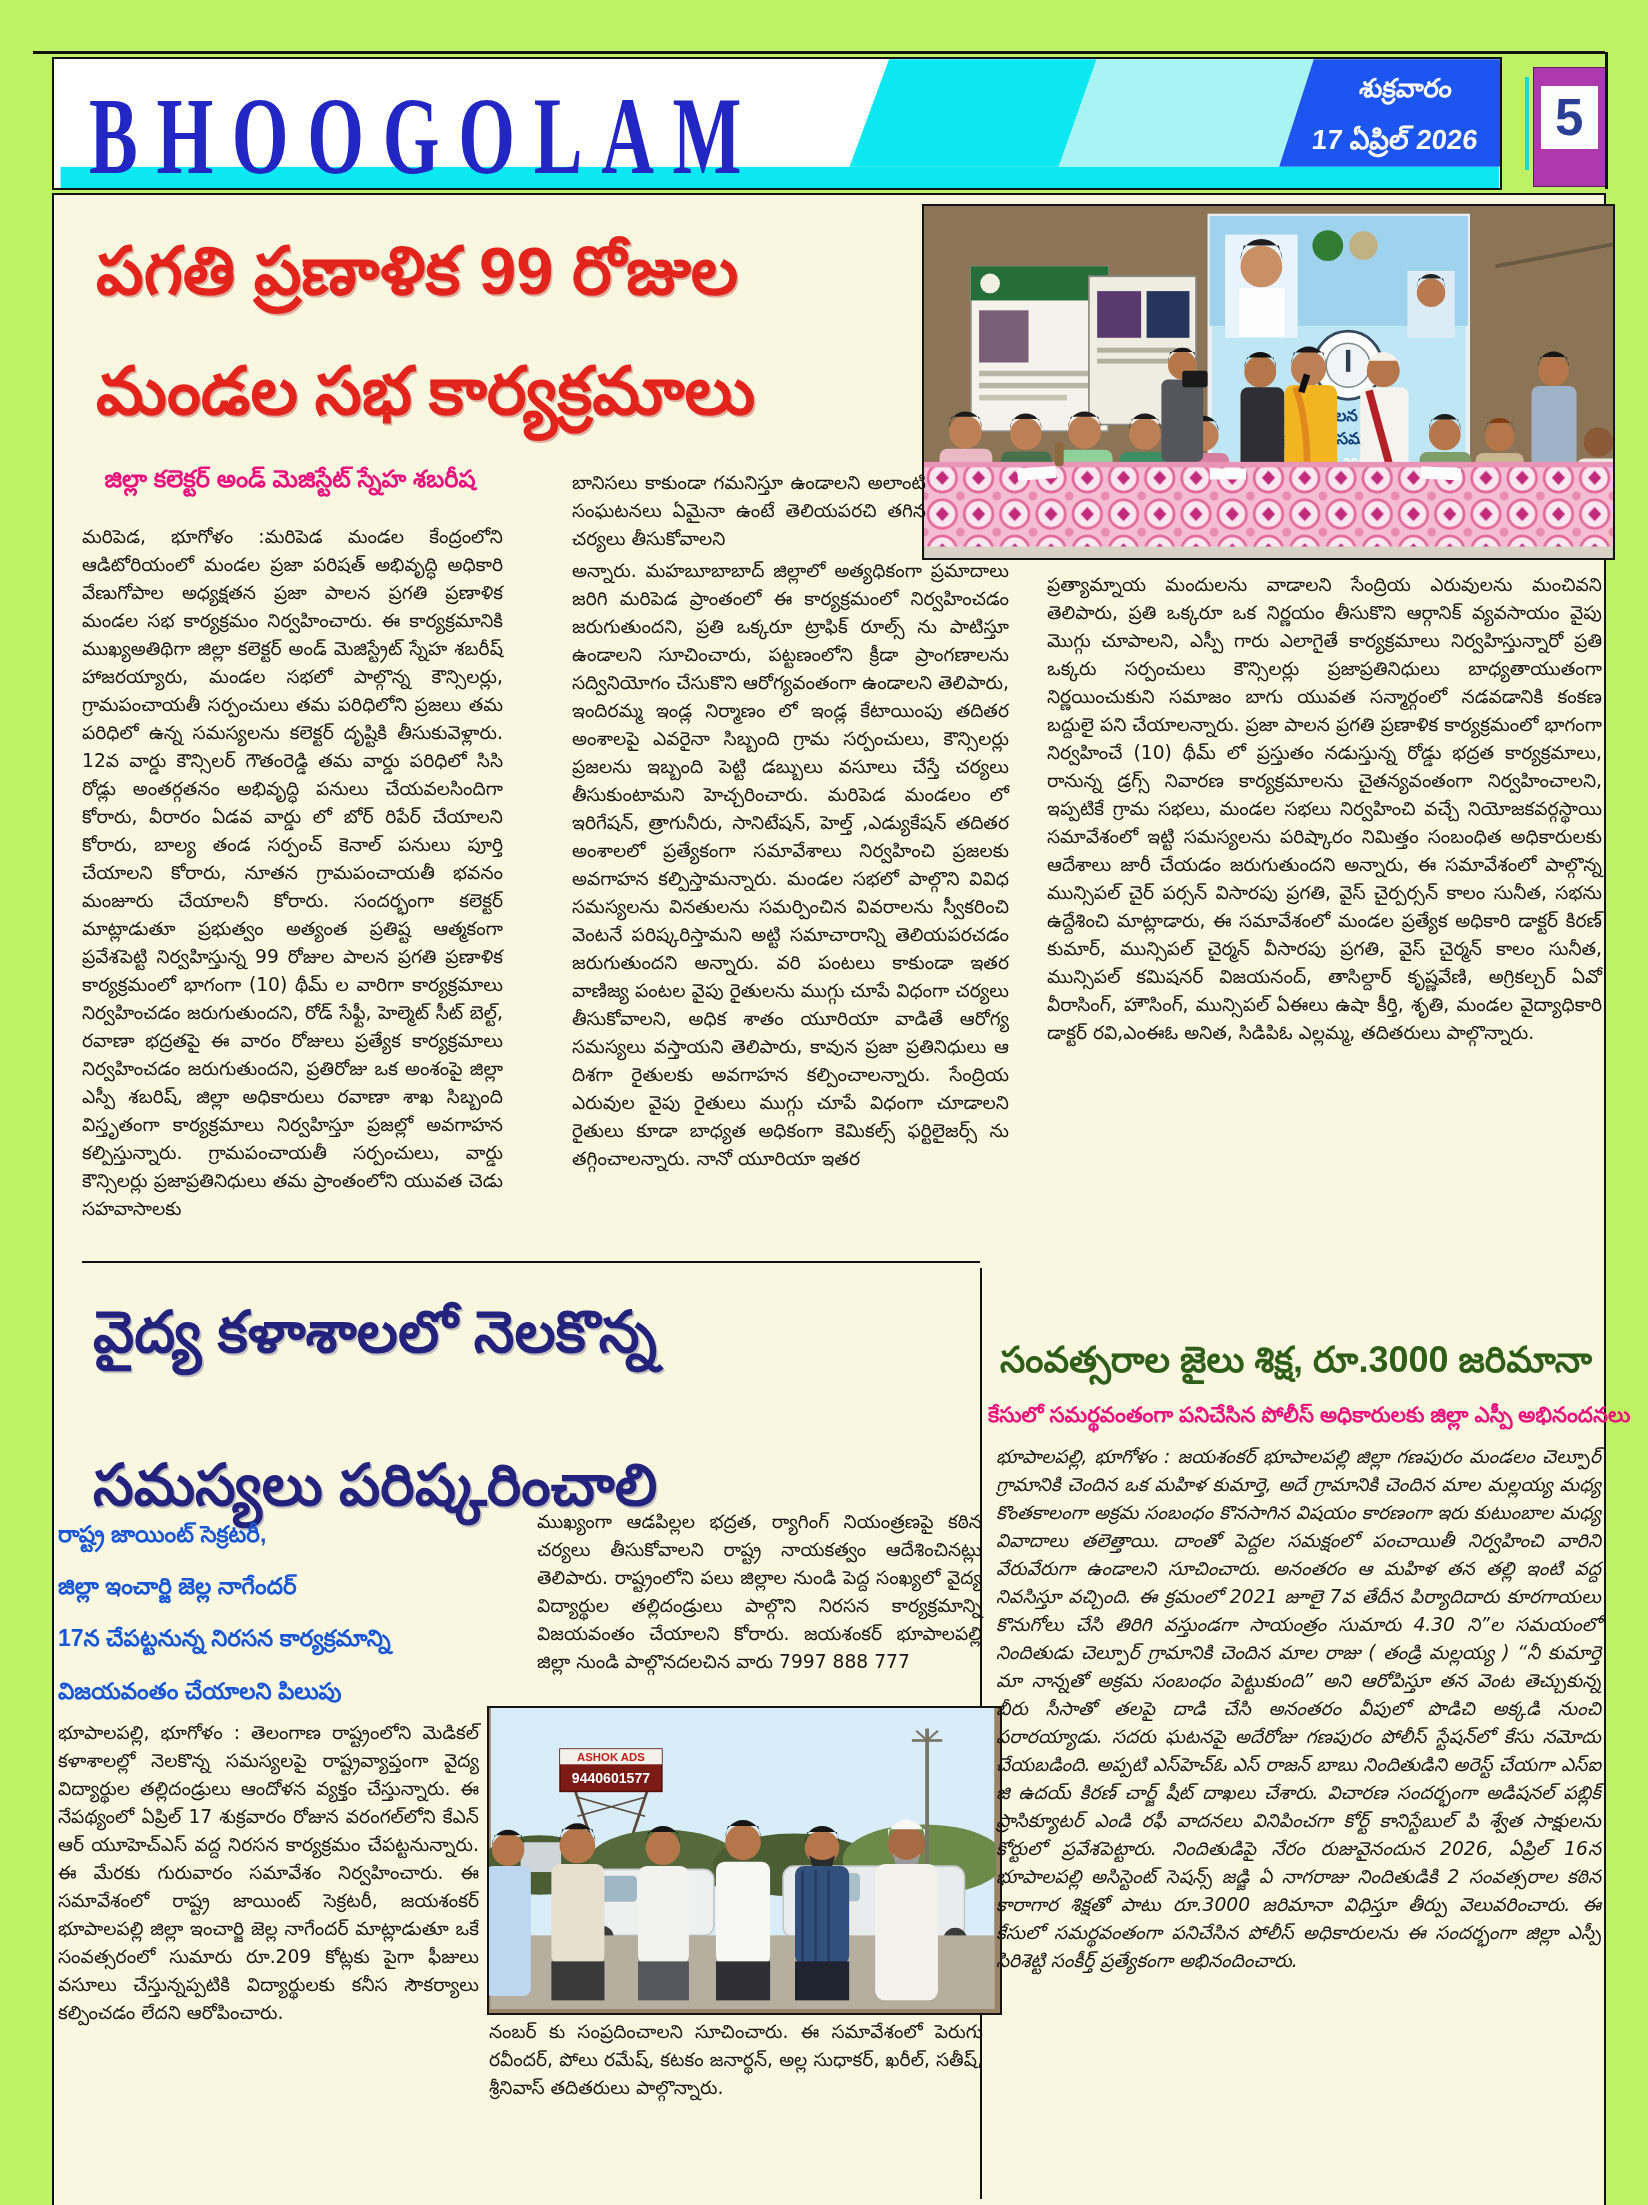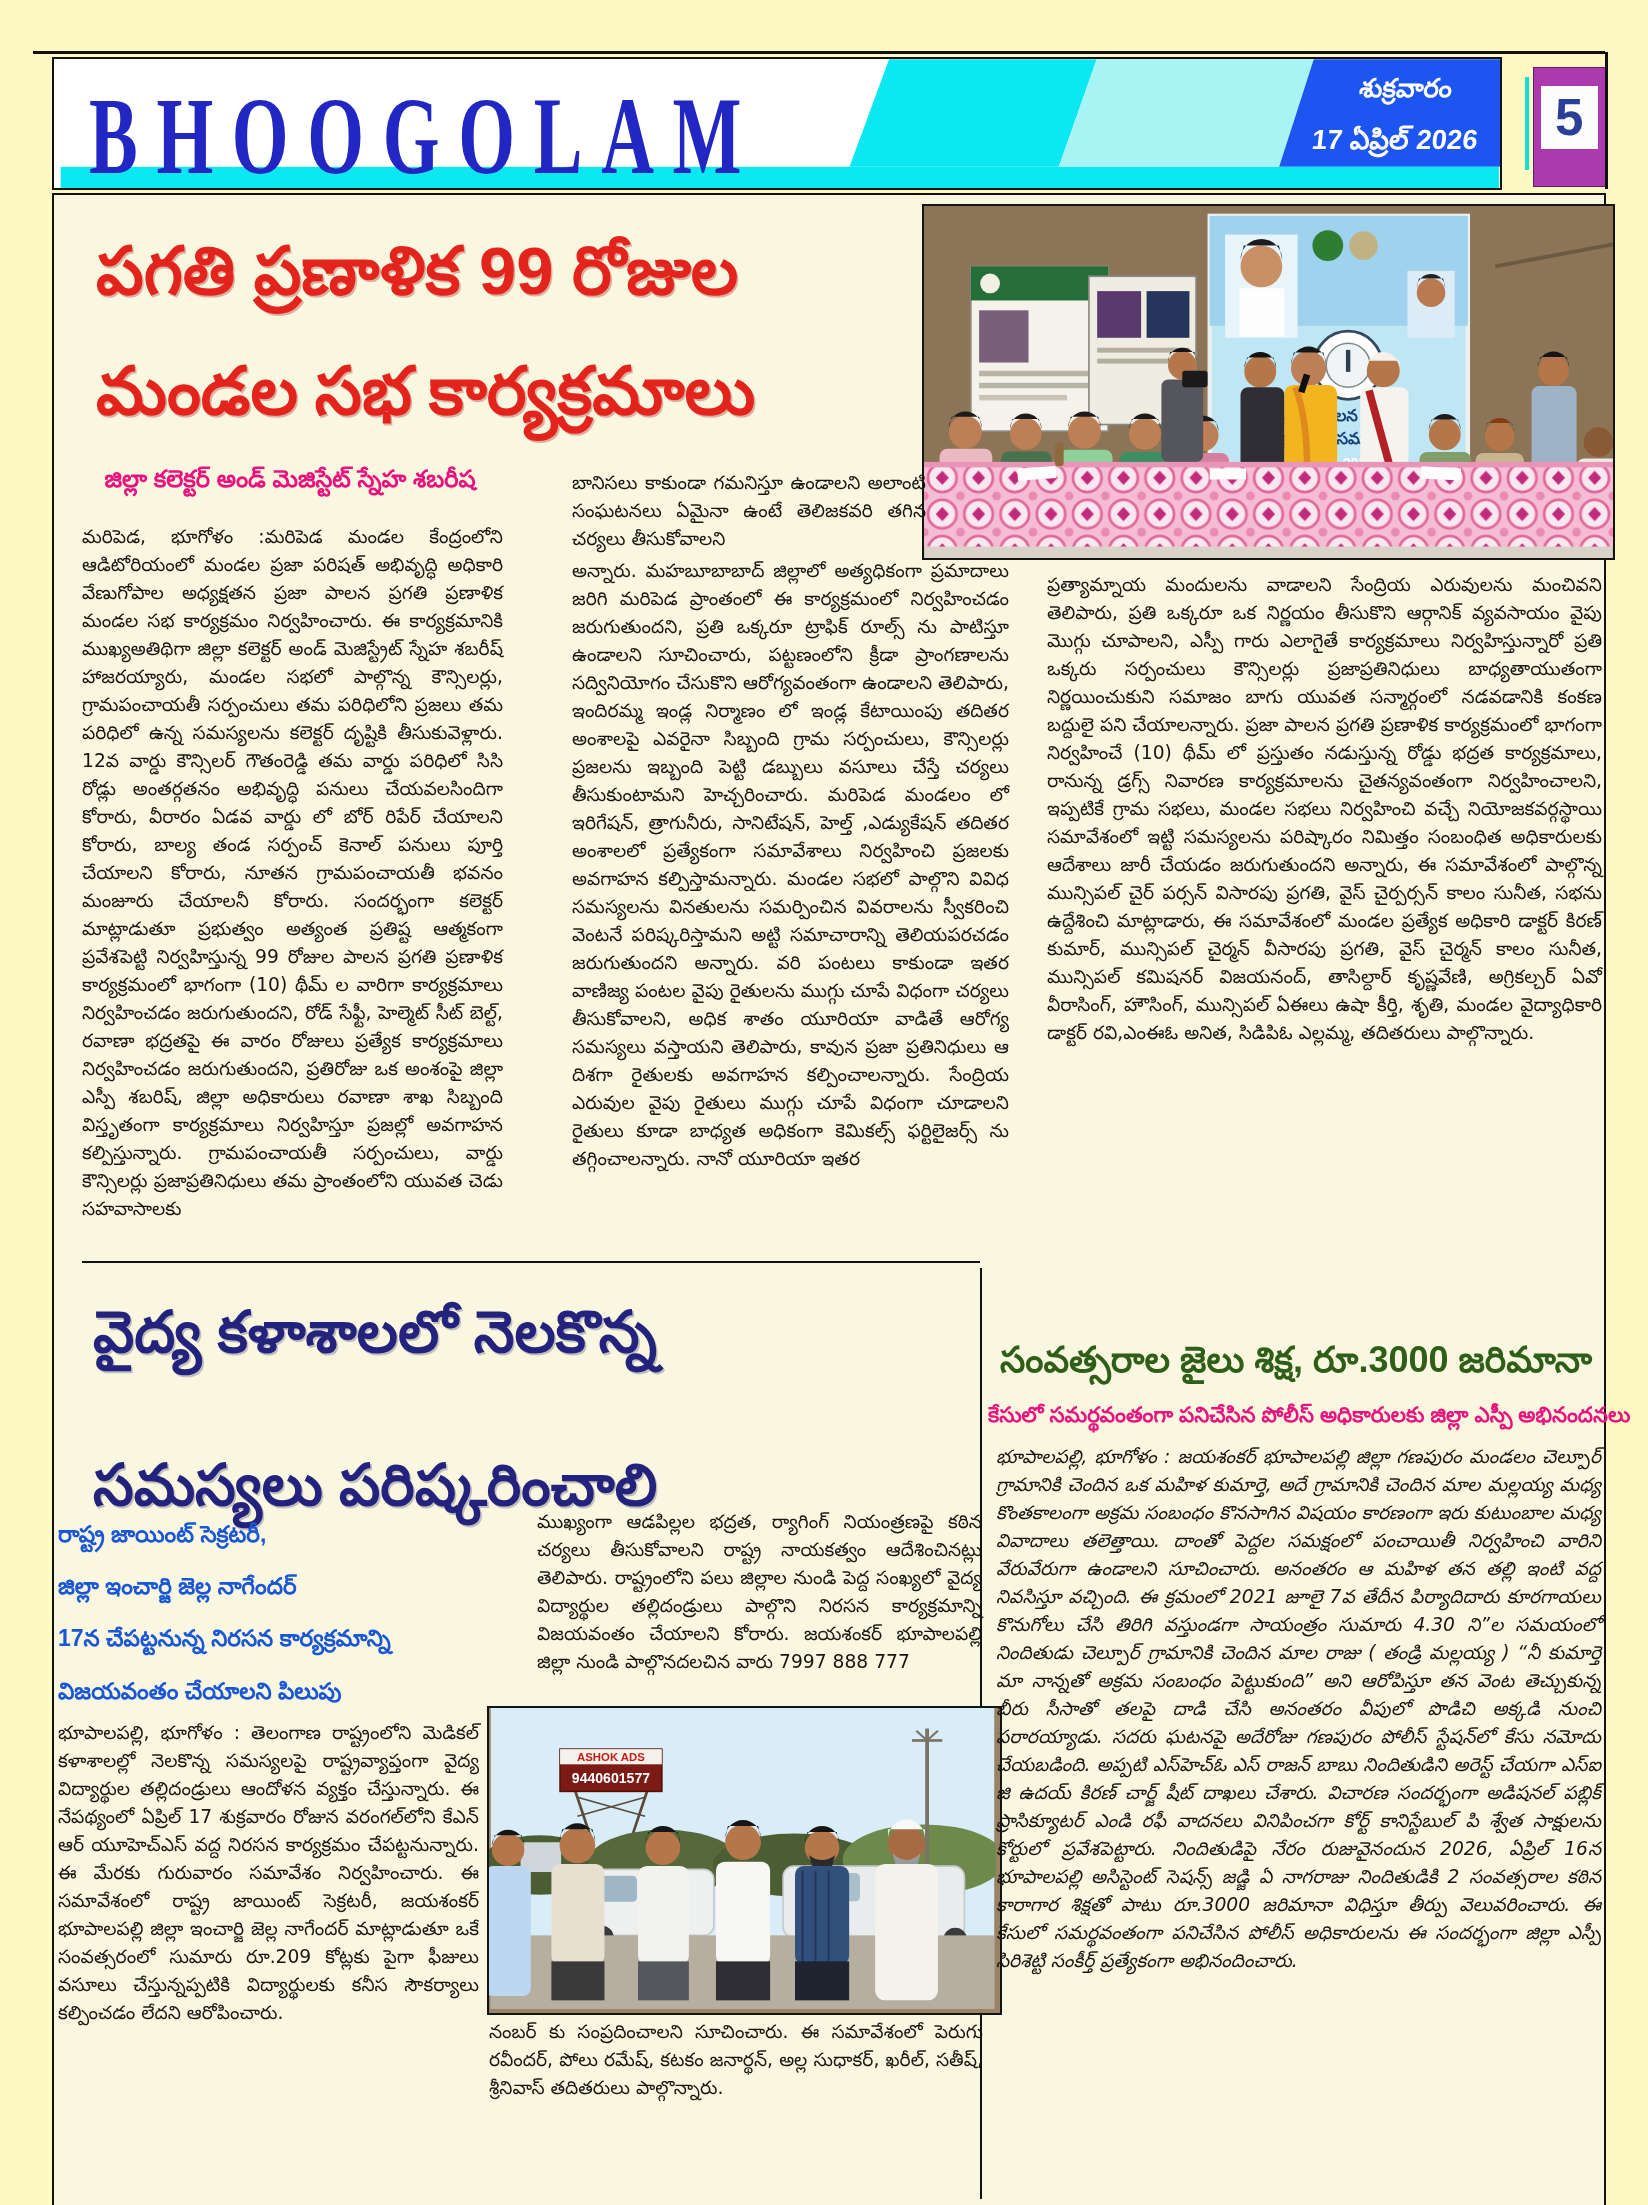--- a/index.html
+++ b/index.html
@@ -1,16 +1,16 @@
 <!DOCTYPE html>
 <html style="font-size:8.8px"><head>
 <meta charset="utf-8">
 <style>
   html,body{margin:0;padding:0;background:#ffffff;}
-  .page{position:relative;width:1648px;height:2205px;background:#fef9c3;
+  .page{position:relative;width:1648px;height:2205px;background:#bef264;
         font-family:"Liberation Sans",sans-serif;overflow:hidden;}
   .abs{position:absolute;}
 
   
   .topline{left:33px;top:51px;width:1572px;height:2.7px;background:#111;}
   .masthead{left:52px;top:57px;width:1446px;height:129px;background:#ffffff;
             border:2.2px solid #111;overflow:hidden;}
   .mast-title{left:35px;top:14.3px;width:797px;color:#2227C4;font-weight:bold;
               font-size:73px;letter-spacing:18.7px;transform:scaleY(1.52);
               transform-origin:top left;white-space:nowrap;
@@ -210,21 +210,21 @@
         <rect x="170" y="476" width="70" height="22" fill="#fdfdfd" transform="rotate(-4 205 487)"></rect>
         <rect x="520" y="478" width="66" height="20" fill="#fdfdfd"></rect>
         <rect x="905" y="476" width="72" height="22" fill="#fdfdfd" transform="rotate(3 941 487)"></rect>
         <rect x="238" y="430" width="16" height="44" rx="6" fill="#8d6b3f"></rect>
       </g>
     </svg>
   </div>
 
   <div class="abs byline">జిల్లా కలెక్టర్ అండ్ మెజిస్టేట్ స్నేహ శబరీష</div>
   <div class="abs btxt a1c1">మరిపెడ, భూగోళం :మరిపెడ మండల కేంద్రంలోని ఆడిటోరియంలో మండల ప్రజా పరిషత్ అభివృద్ధి అధికారి వేణుగోపాల అధ్యక్షతన ప్రజా పాలన ప్రగతి ప్రణాళిక మండల సభ కార్యక్రమం నిర్వహించారు. ఈ కార్యక్రమానికి ముఖ్యఅతిథిగా జిల్లా కలెక్టర్ అండ్ మెజిస్ట్రేట్ స్నేహ శబరీష్ హాజరయ్యారు, మండల సభలో పాల్గొన్న కౌన్సిలర్లు, గ్రామపంచాయతీ సర్పంచులు తమ పరిధిలోని ప్రజలు తమ పరిధిలో ఉన్న సమస్యలను కలెక్టర్ దృష్టికి తీసుకువెళ్లారు. 12వ వార్డు కౌన్సిలర్ గౌతంరెడ్డి తమ వార్డు పరిధిలో సిసి రోడ్లు అంతర్గతనం అభివృద్ధి పనులు చేయవలసిందిగా కోరారు, వీరారం ఏడవ వార్డు లో బోర్ రిపేర్ చేయాలని కోరారు, బాల్య తండ సర్పంచ్ కెనాల్ పనులు పూర్తి చేయాలని కోరారు, నూతన గ్రామపంచాయతీ భవనం మంజూరు చేయాలనీ కోరారు. సందర్భంగా కలెక్టర్ మాట్లాడుతూ ప్రభుత్వం అత్యంత ప్రతిష్ట ఆత్మకంగా ప్రవేశపెట్టి నిర్వహిస్తున్న 99 రోజుల పాలన ప్రగతి ప్రణాళిక కార్యక్రమంలో భాగంగా (10) థీమ్ ల వారిగా కార్యక్రమాలు నిర్వహించడం జరుగుతుందని, రోడ్ సేఫ్టీ, హెల్మెట్ సీట్ బెల్ట్, రవాణా భద్రతపై ఈ వారం రోజులు ప్రత్యేక కార్యక్రమాలు నిర్వహించడం జరుగుతుందని, ప్రతిరోజు ఒక అంశంపై జిల్లా ఎస్పీ శబరిష్, జిల్లా అధికారులు రవాణా శాఖ సిబ్బంది విస్తృతంగా కార్యక్రమాలు నిర్వహిస్తూ ప్రజల్లో అవగాహన కల్పిస్తున్నారు. గ్రామపంచాయతీ సర్పంచులు, వార్డు కౌన్సిలర్లు ప్రజాప్రతినిధులు తమ ప్రాంతంలోని యువత చెడు సహవాసాలకు</div>
-  <div class="abs btxt a1c2t">బానిసలు కాకుండా గమనిస్తూ ఉండాలని అలాంటి సంఘటనలు ఏమైనా ఉంటే తెలిజకవరి తగిన చర్యలు తీసుకోవాలని</div>
+  <div class="abs btxt a1c2t">బానిసలు కాకుండా గమనిస్తూ ఉండాలని అలాంటి సంఘటనలు ఏమైనా ఉంటే తెలియపరచి తగిన చర్యలు తీసుకోవాలని</div>
   <div class="abs btxt a1c2">అన్నారు. మహబూబాబాద్ జిల్లాలో అత్యధికంగా ప్రమాదాలు జరిగి మరిపెడ ప్రాంతంలో ఈ కార్యక్రమంలో నిర్వహించడం జరుగుతుందని, ప్రతి ఒక్కరూ ట్రాఫిక్ రూల్స్ ను పాటిస్తూ ఉండాలని సూచించారు, పట్టణంలోని క్రీడా ప్రాంగణాలను సద్వినియోగం చేసుకొని ఆరోగ్యవంతంగా ఉండాలని తెలిపారు, ఇందిరమ్మ ఇండ్ల నిర్మాణం లో ఇండ్ల కేటాయింపు తదితర అంశాలపై ఎవరైనా సిబ్బంది గ్రామ సర్పంచులు, కౌన్సిలర్లు ప్రజలను ఇబ్బంది పెట్టి డబ్బులు వసూలు చేస్తే చర్యలు తీసుకుంటామని హెచ్చరించారు. మరిపెడ మండలం లో ఇరిగేషన్, త్రాగునీరు, సానిటేషన్, హెల్త్ ,ఎడ్యుకేషన్ తదితర అంశాలలో ప్రత్యేకంగా సమావేశాలు నిర్వహించి ప్రజలకు అవగాహన కల్పిస్తామన్నారు. మండల సభలో పాల్గొని వివిధ సమస్యలను వినతులను సమర్పించిన వివరాలను స్వీకరించి వెంటనే పరిష్కరిస్తామని అట్టి సమాచారాన్ని తెలియపరచడం జరుగుతుందని అన్నారు. వరి పంటలు కాకుండా ఇతర వాణిజ్య పంటల వైపు రైతులను ముగ్గు చూపే విధంగా చర్యలు తీసుకోవాలని, అధిక శాతం యూరియా వాడితే ఆరోగ్య సమస్యలు వస్తాయని తెలిపారు, కావున ప్రజా ప్రతినిధులు ఆ దిశగా రైతులకు అవగాహన కల్పించాలన్నారు. సేంద్రియ ఎరువుల వైపు రైతులు ముగ్గు చూపే విధంగా చూడాలని రైతులు కూడా బాధ్యత అధికంగా కెమికల్స్ ఫర్టిలైజర్స్ ను తగ్గించాలన్నారు. నానో యూరియా ఇతర</div>
   <div class="abs btxt a1c3">ప్రత్యామ్నాయ మందులను వాడాలని సేంద్రియ ఎరువులను మంచివని తెలిపారు, ప్రతి ఒక్కరూ ఒక నిర్ణయం తీసుకొని ఆర్గానిక్ వ్యవసాయం వైపు మొగ్గు చూపాలని, ఎస్పీ గారు ఎలాగైతే కార్యక్రమాలు నిర్వహిస్తున్నారో ప్రతి ఒక్కరు సర్పంచులు కౌన్సిలర్లు ప్రజాప్రతినిధులు బాధ్యతాయుతంగా నిర్ణయించుకుని సమాజం బాగు యువత సన్మార్గంలో నడవడానికి కంకణ బద్దులై పని చేయాలన్నారు. ప్రజా పాలన ప్రగతి ప్రణాళిక కార్యక్రమంలో భాగంగా నిర్వహించే (10) థీమ్ లో ప్రస్తుతం నడుస్తున్న రోడ్డు భద్రత కార్యక్రమాలు, రానున్న డ్రగ్స్ నివారణ కార్యక్రమాలను చైతన్యవంతంగా నిర్వహించాలని, ఇప్పటికే గ్రామ సభలు, మండల సభలు నిర్వహించి వచ్చే నియోజకవర్గస్థాయి సమావేశంలో ఇట్టి సమస్యలను పరిష్కారం నిమిత్తం సంబంధిత అధికారులకు ఆదేశాలు జారీ చేయడం జరుగుతుందని అన్నారు, ఈ సమావేశంలో పాల్గొన్న మున్సిపల్ చైర్ పర్సన్ విసారపు ప్రగతి, వైస్ చైర్పర్సన్ కాలం సునీత, సభను ఉద్దేశించి మాట్లాడారు, ఈ సమావేశంలో మండల ప్రత్యేక అధికారి డాక్టర్ కిరణ్ కుమార్, మున్సిపల్ చైర్మన్ వీసారపు ప్రగతి, వైస్ చైర్మన్ కాలం సునీత, మున్సిపల్ కమిషనర్ విజయనంద్, తాసిల్దార్ కృష్ణవేణి, అగ్రికల్చర్ ఏవో వీరాసింగ్, హౌసింగ్, మున్సిపల్ ఏఈలు ఉషా కీర్తి, శృతి, మండల వైద్యాధికారి డాక్టర్ రవి,ఎంఈఓ అనిత, సిడిపిఓ ఎల్లమ్మ, తదితరులు పాల్గొన్నారు.</div>
 
   <div class="abs hrule"></div>
   <div class="abs vrule"></div>
 
   <div class="abs a2h a2h1">వైద్య కళాశాలలో నెలకొన్న</div>
   <div class="abs a2h a2h2">సమస్యలు పరిష్కరించాలి</div>
   <div class="abs a2sub a2s1">రాష్ట్ర జాయింట్ సెక్రటరీ,</div>
   <div class="abs a2sub a2s2">జిల్లా ఇంచార్జి జెల్ల నాగేందర్</div>

